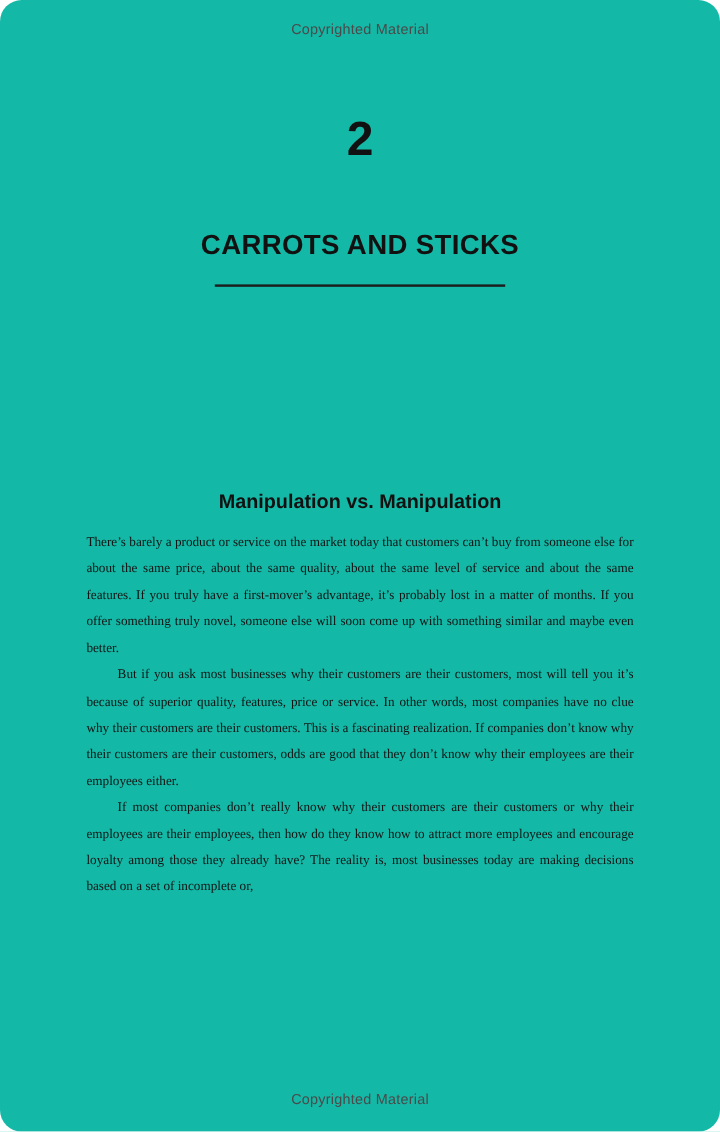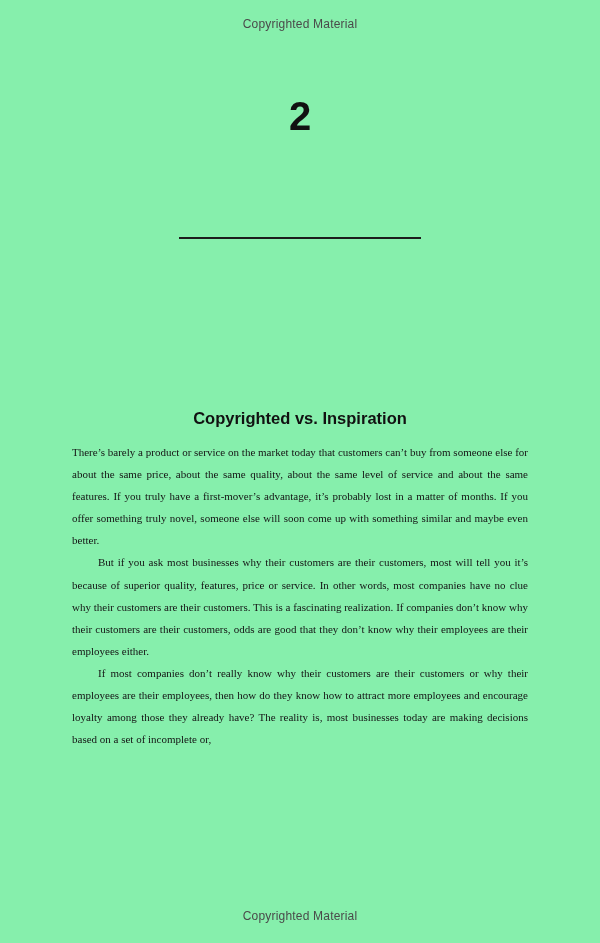--- a/index.html
+++ b/index.html
@@ -4,22 +4,23 @@
 <style>
   html, body {
     margin: 0;
     padding: 0;
     background: #ffffff;
   }
   .page {
     position: relative;
     width: 600px;
     height: 943px;
-    background: #86efac;
+    background: #14b8a6;
     overflow: hidden;
+    border-radius: 18px;
   }
   .copyright-notice {
     position: absolute;
     left: 0;
     width: 100%;
     text-align: center;
     font-family: "Liberation Sans", sans-serif;
     font-size: 12px;
     color: #4a4a4a;
     letter-spacing: 0.2px;
@@ -96,24 +97,25 @@
 </style>
 </head>
 <body>
 
 <div class="page">
 
   <div class="copyright-notice copyright-top">Copyrighted Material</div>
 
   <div class="chapter-number">2</div>
 
+  <div class="chapter-title">CARROTS AND STICKS</div>
 
   <div class="title-rule"></div>
 
-  <div class="section-heading">Copyrighted vs. Inspiration</div>
+  <div class="section-heading">Manipulation vs. Manipulation</div>
 
   <div class="body-text">
     <p>There’s barely a product or service on the market today that customers can’t buy from someone else for about the same price, about the same quality, about the same level of service and about the same features. If you truly have a first-mover’s advantage, it’s probably lost in a matter of months. If you offer something truly novel, someone else will soon come up with something similar and maybe even better.</p>
     <p class="indented">But if you ask most businesses why their customers are their customers, most will tell you it’s because of superior quality, features, price or service. In other words, most companies have no clue why their customers are their customers. This is a fascinating realization. If companies don’t know why their customers are their customers, odds are good that they don’t know why their employees are their employees either.</p>
     <p class="indented">If most companies don’t really know why their customers are their customers or why their employees are their employees, then how do they know how to attract more employees and encourage loyalty among those they already have? The reality is, most businesses today are making decisions based on a set of incomplete or,</p>
   </div>
 
   <div class="copyright-notice copyright-bottom">Copyrighted Material</div>
 
 </div>

